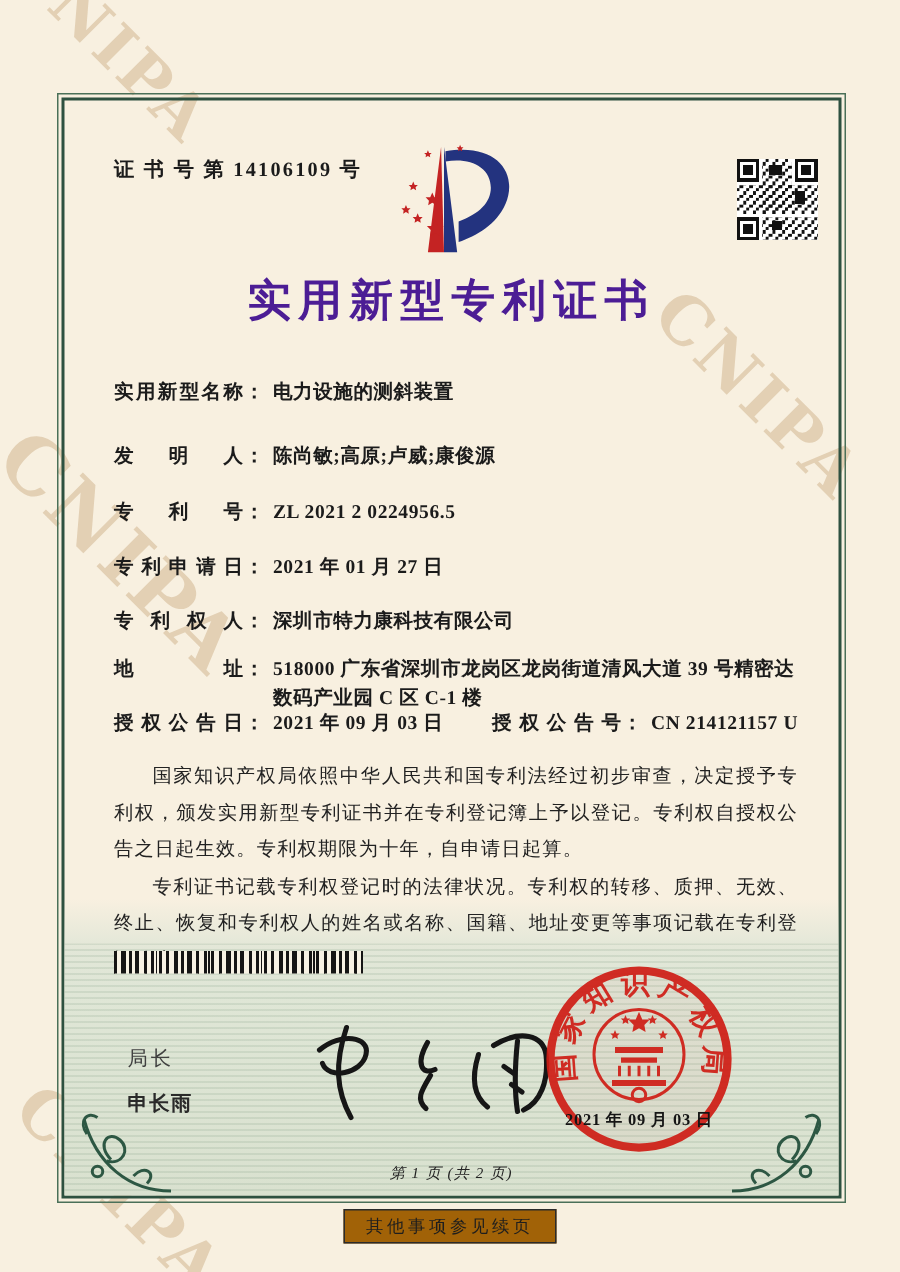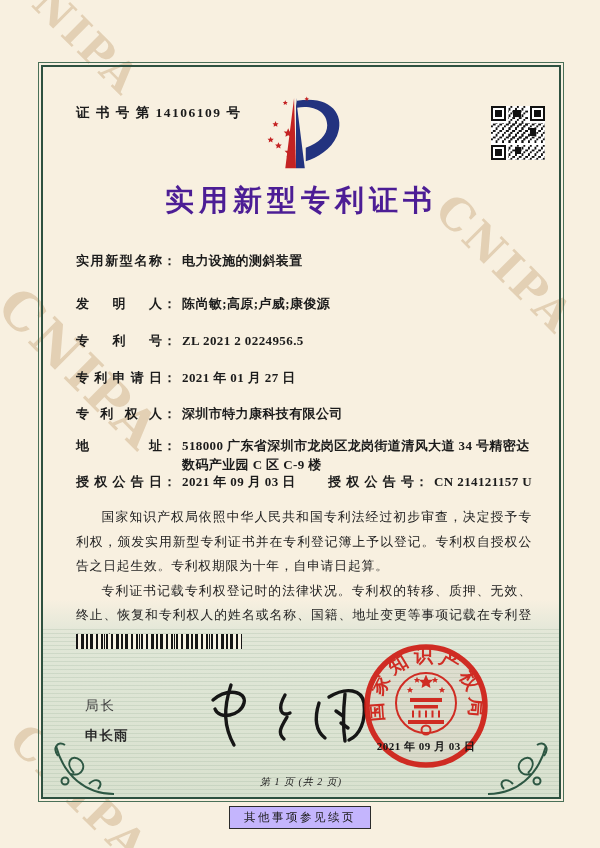--- a/index.html
+++ b/index.html
@@ -99,21 +99,21 @@
   .page-no{
     position:absolute;left:0;right:0;top:708px;text-align:center;
     font-size:10px;color:#222;letter-spacing:1px;z-index:2;font-style:italic;
   }
   .flourish{position:absolute;bottom:1px;width:78px;height:78px;z-index:2;}
   .flourish.bl{left:1px;}
   .flourish.br{right:1px;transform:scaleX(-1);}
   
   .continuation{
     position:absolute;top:806px;left:50%;transform:translateX(-50%);
-    border:1px solid #2b2b2b;background:#c4b5fd;
+    border:1px solid #2b2b2b;background:#a16207;
     padding:3px 14px;font-size:11.5px;color:#1e1e1e;letter-spacing:2.5px;z-index:2;
     white-space:nowrap;
   }
 </style>
 </head>
 <body>
 
 <div class="page">
 
   <div class="wm wm1">CNIPA</div>
@@ -199,21 +199,21 @@
         <span class="fvalue">2021 年 01 月 27 日</span>
       </div>
       <div class="frow r5">
         <span class="flabel">专利权人</span>
           <span class="fcolon">：</span>
         <span class="fvalue">深圳市特力康科技有限公司</span>
       </div>
       <div class="frow r6">
         <span class="flabel">地址</span>
           <span class="fcolon">：</span>
-        <span class="fvalue">518000 广东省深圳市龙岗区龙岗街道清风大道 34 号精密达数码产业园 C 区 C-9 楼</span>
+        <span class="fvalue">518000 广东省深圳市龙岗区龙岗街道清风大道 39 号精密达数码产业园 C 区 C-1 楼</span>
       </div>
       <div class="frow r7">
         <span class="fgroup first">
           <span class="flabel">授权公告日</span>
             <span class="fcolon">：</span>
           <span class="fvalue">2021 年 09 月 03 日</span>
         </span>
         <span class="fgroup">
           <span class="flabel">授权公告号</span>
             <span class="fcolon">：</span>

